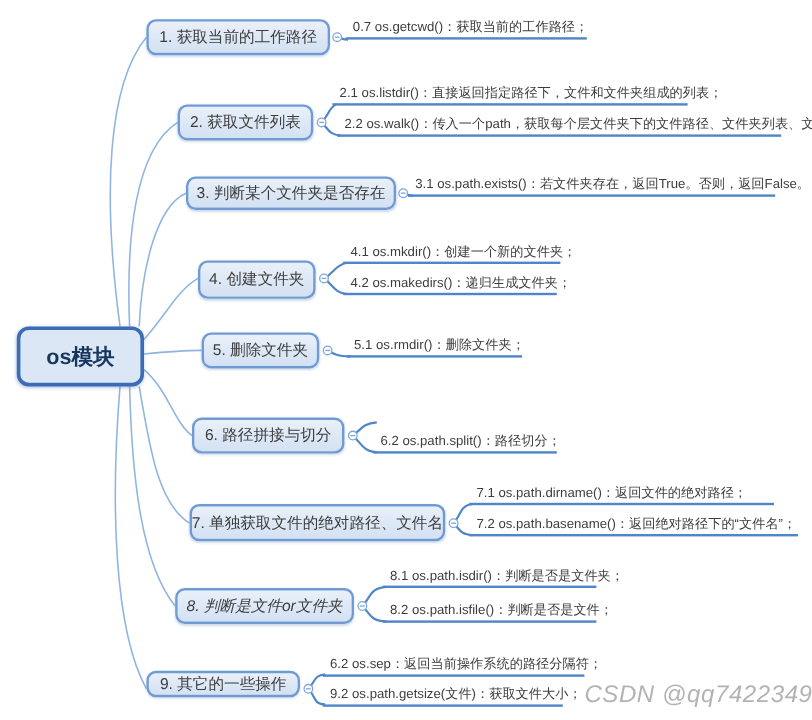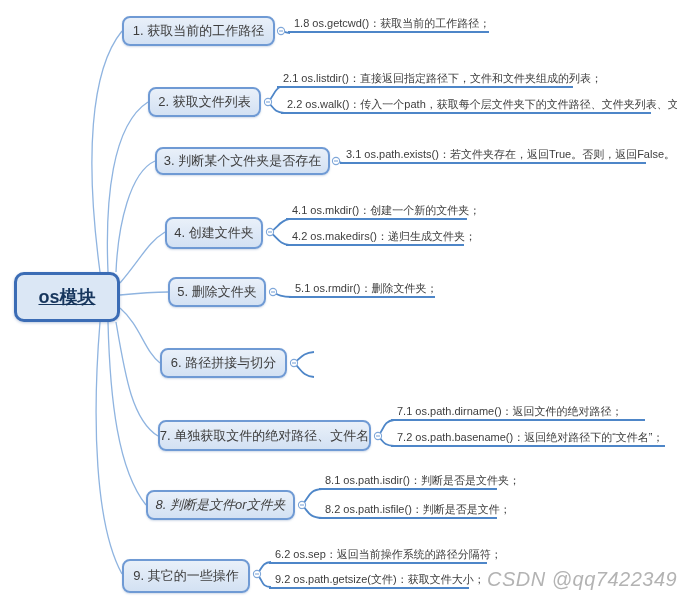--- a/index.html
+++ b/index.html
@@ -32,40 +32,39 @@
   }
   .root-node{
     position:absolute;left:14px;top:272px;width:106px;height:50px;
     display:flex;align-items:center;justify-content:center;
     border:3px solid var(--root-border);
     border-radius:10px;
     background:var(--root-fill);
     font-size:18px;font-weight:bold;color:var(--root-text);
     box-sizing:border-box;
     box-shadow:0 1px 3px rgba(90,120,170,.4);
-    text-decoration:underline;
   }
   .leaf{
     position:absolute;
     white-space:nowrap;
     font-size:11px;line-height:15px;height:15px;
     border-bottom:2px solid var(--line);
     color:var(--node-text);
     padding-left:6px;
   }
   
   .b1{left:122px;top:16px;width:153px;height:30px;}
   .b2{left:148px;top:87px;width:113px;height:30px;}
   .b3{left:155px;top:147px;width:175px;height:28px;}
   .b4{left:165px;top:217px;width:98px;height:32px;}
   .b5{left:168px;top:277px;width:98px;height:30px;}
   .b6{left:160px;top:348px;width:127px;height:30px;}
   .b7{left:158px;top:420px;width:213px;height:31px;}
   .b8{left:146px;top:490px;width:149px;height:30px;font-style:italic;}
-  .b9{left:122px;top:559px;width:128px;height:34px;}
+  .b9{left:122px;top:559px;width:128px;height:22px;}
   
   .l1_1{left:288px;top:16px;width:195px;}
   .l2_1{left:277px;top:71px;width:290px;}
   .l2_2{left:281px;top:97px;width:364px;}
   .l3_1{left:340px;top:147px;width:300px;}
   .l4_1{left:286px;top:203px;width:175px;}
   .l4_2{left:286px;top:229px;width:172px;}
   .l5_1{left:289px;top:281px;width:140px;}
   .l6_1{left:311px;top:336px;width:155px;}
   .l6_2{left:311px;top:361px;width:147px;}
@@ -157,37 +156,38 @@
       <g>
           <circle cx="257" cy="574" r="3.6"></circle>
           <line x1="255" y1="574" x2="259" y2="574"></line>
         </g>
     </g>
   </svg>
 
   <div class="root-node">os模块</div>
 
   <div class="branch b1">1. 获取当前的工作路径</div>
-  <div class="leaf l1_1">1.8 os.getcwd()：获取当前的工作路径；</div>
+  <div class="leaf l1_1">0.7 os.getcwd()：获取当前的工作路径；</div>
 
   <div class="branch b2">2. 获取文件列表</div>
   <div class="leaf l2_1">2.1 os.listdir()：直接返回指定路径下，文件和文件夹组成的列表；</div>
   <div class="leaf l2_2">2.2 os.walk()：传入一个path，获取每个层文件夹下的文件路径、文件夹列表、文件列表；</div>
 
   <div class="branch b3">3. 判断某个文件夹是否存在</div>
   <div class="leaf l3_1">3.1  os.path.exists()：若文件夹存在，返回True。否则，返回False。</div>
 
   <div class="branch b4">4. 创建文件夹</div>
   <div class="leaf l4_1">4.1 os.mkdir()：创建一个新的文件夹；</div>
   <div class="leaf l4_2">4.2 os.makedirs()：递归生成文件夹；</div>
 
   <div class="branch b5">5. 删除文件夹</div>
   <div class="leaf l5_1">5.1 os.rmdir()：删除文件夹；</div>
 
   <div class="branch b6">6. 路径拼接与切分</div>
+  <div class="leaf l6_2">6.2 os.path.split()：路径切分；</div>
 
   <div class="branch b7">7. 单独获取文件的绝对路径、文件名</div>
   <div class="leaf l7_1">7.1 os.path.dirname()：返回文件的绝对路径；</div>
   <div class="leaf l7_2">7.2 os.path.basename()：返回绝对路径下的“文件名”；</div>
 
   <div class="branch b8">8. 判断是文件or文件夹</div>
   <div class="leaf l8_1">8.1 os.path.isdir()：判断是否是文件夹；</div>
   <div class="leaf l8_2">8.2 os.path.isfile()：判断是否是文件；</div>
 
   <div class="branch b9">9. 其它的一些操作</div>

